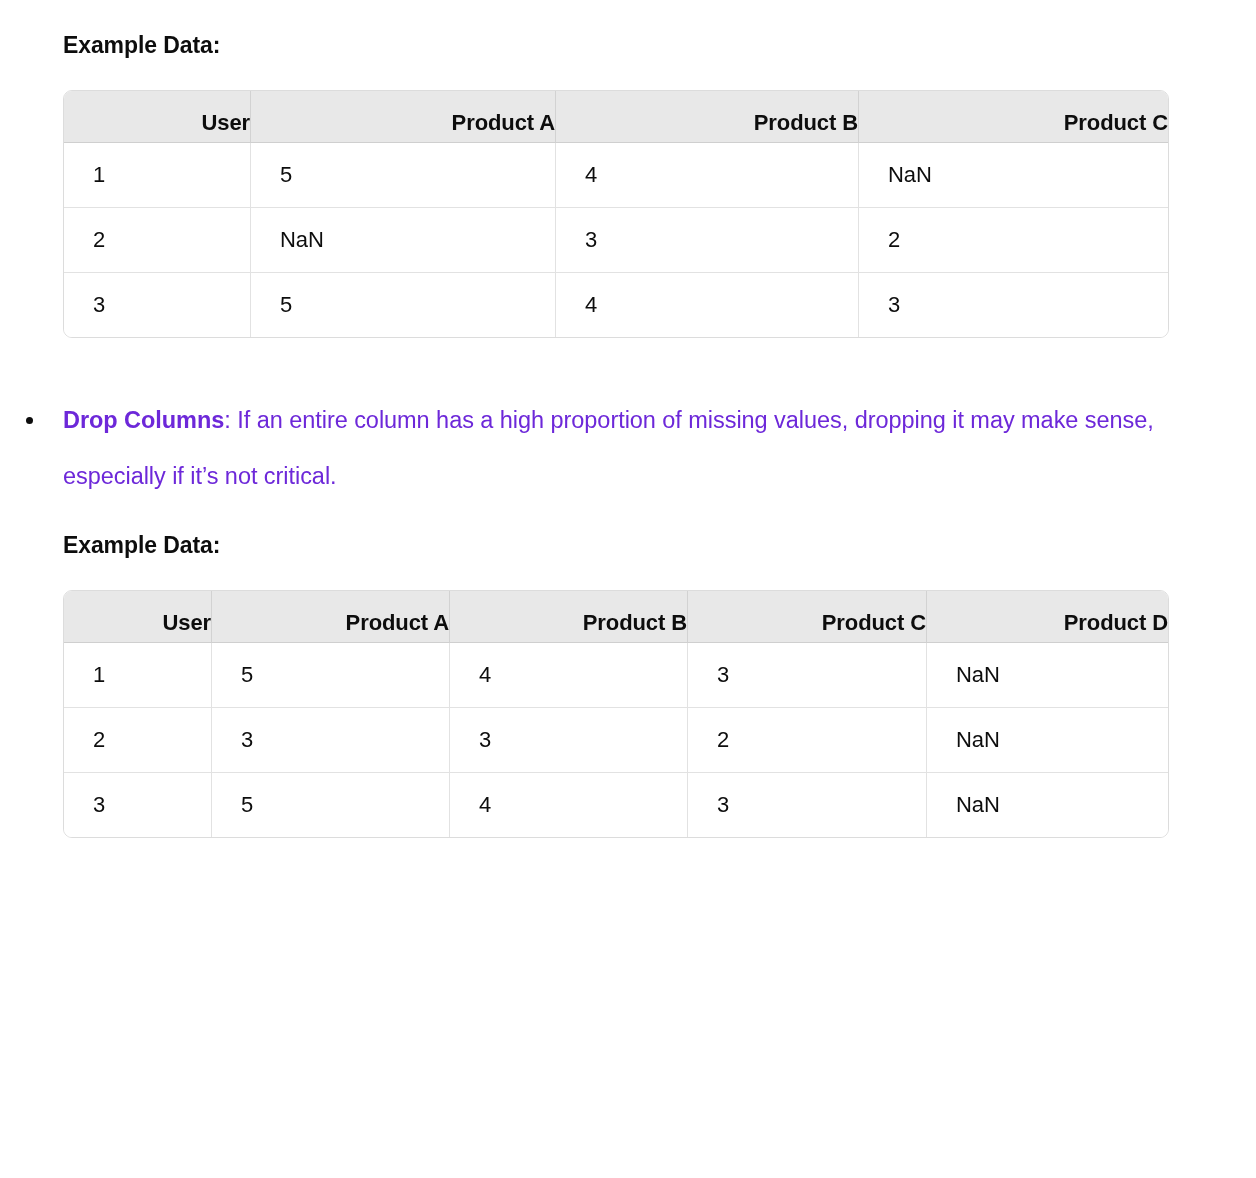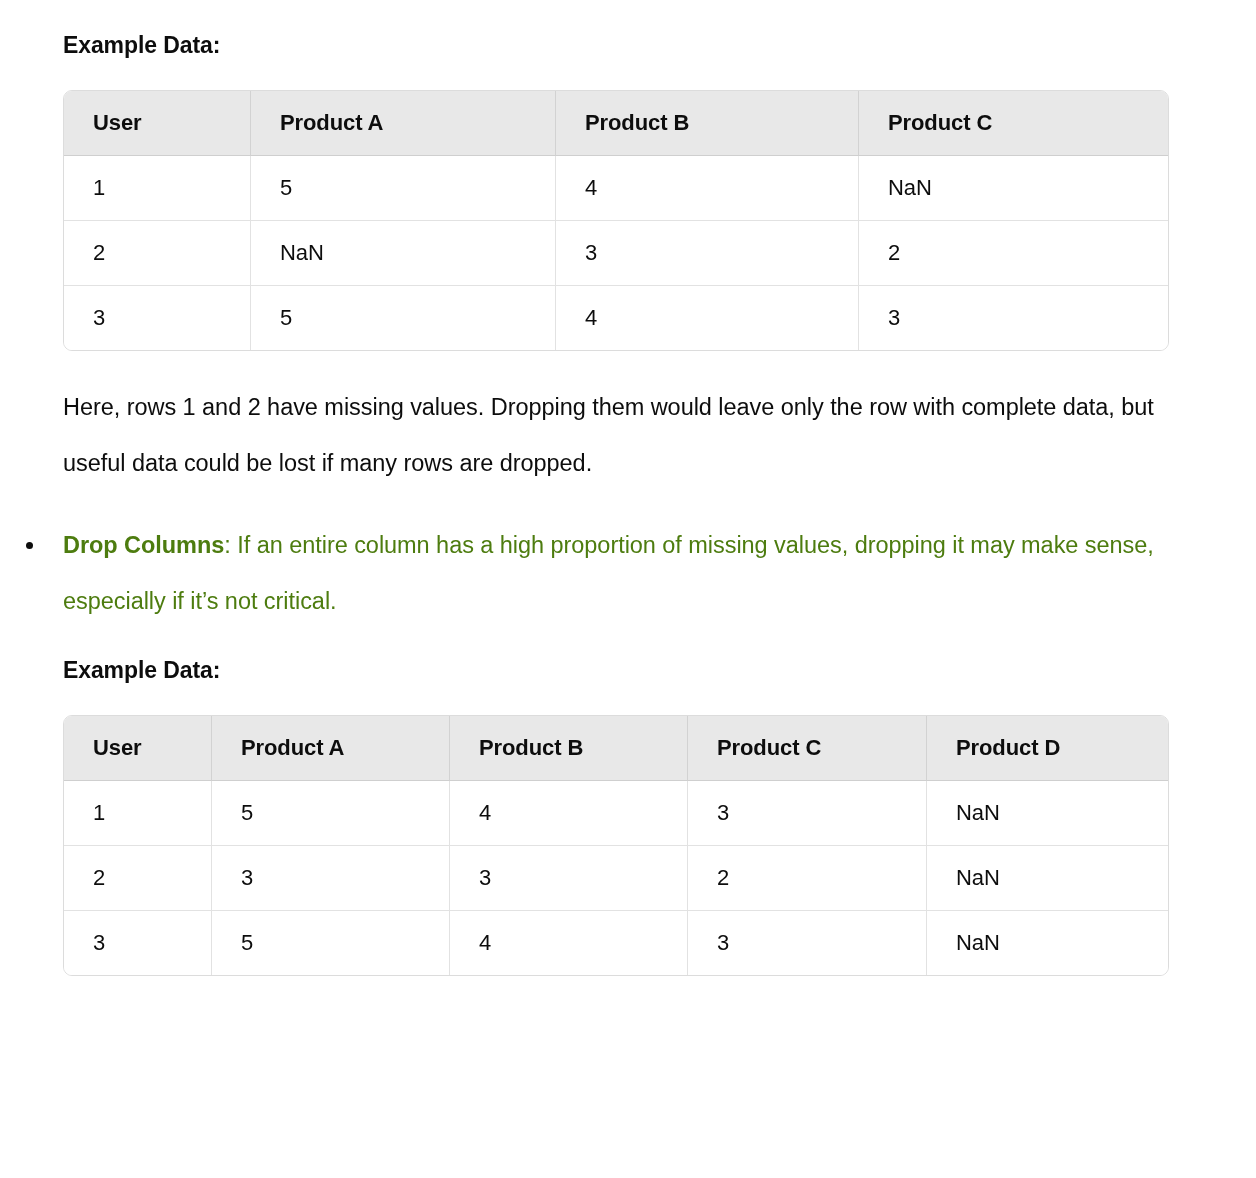--- a/index.html
+++ b/index.html
@@ -44,21 +44,21 @@
 
   .bullet-list {
     margin: 0;
     padding: 0;
     list-style: none;
   }
   .bullet-item {
     position: relative;
     font-size: 23.5px;
     line-height: 56px;
-    color: #4d7c0f;
+    color: #6d28d9;
     padding: 0 95px 0 63px;
     letter-spacing: -0.05px;
   }
   .bullet-item::before {
     content: "";
     position: absolute;
     left: 26px;
     top: 25px;
     width: 7px;
     height: 7px;
@@ -90,23 +90,23 @@
     table-layout: fixed;
     border: 1px solid #dcdcdc;
     border-radius: 9px;
     overflow: hidden;
     background: #ffffff;
   }
   table.data-table th {
     background: #e8e8e8;
     font-size: 22px;
     font-weight: 700;
-    text-align: left;
-    color: #0d0d0d;
-    padding: 19px 0 19px 29px;
+    text-align: right;
+    color: #0d0d0d;
+    padding: 19px 0 6px 29px;
     border-right: 1px solid #d2d2d2;
     border-bottom: 1px solid #cfcfcf;
     letter-spacing: -0.1px;
   }
   table.data-table th:last-child { border-right: none; }
 
   table.data-table td {
     background: #ffffff;
     font-size: 22px;
     font-weight: 400;
@@ -185,21 +185,20 @@
           <td>5</td>
           <td>4</td>
           <td>3</td>
         </tr>
       </tbody>
     </table>
   </div>
 
   <div class="sp-table2p"></div>
 
-  <div class="para">Here, rows 1 and 2 have missing values. Dropping them would leave only the row with complete data, but useful data could be lost if many rows are dropped.</div>
 
   <div class="sp-p2bullet"></div>
 
   <ul class="bullet-list">
     <li class="bullet-item">
       <span class="bold">Drop Columns</span><span>: If an entire column has a high proportion of missing values, dropping it may make sense, especially if it’s not critical.</span>
     </li>
   </ul>
 
   <div class="sp-bullet2h"></div>

